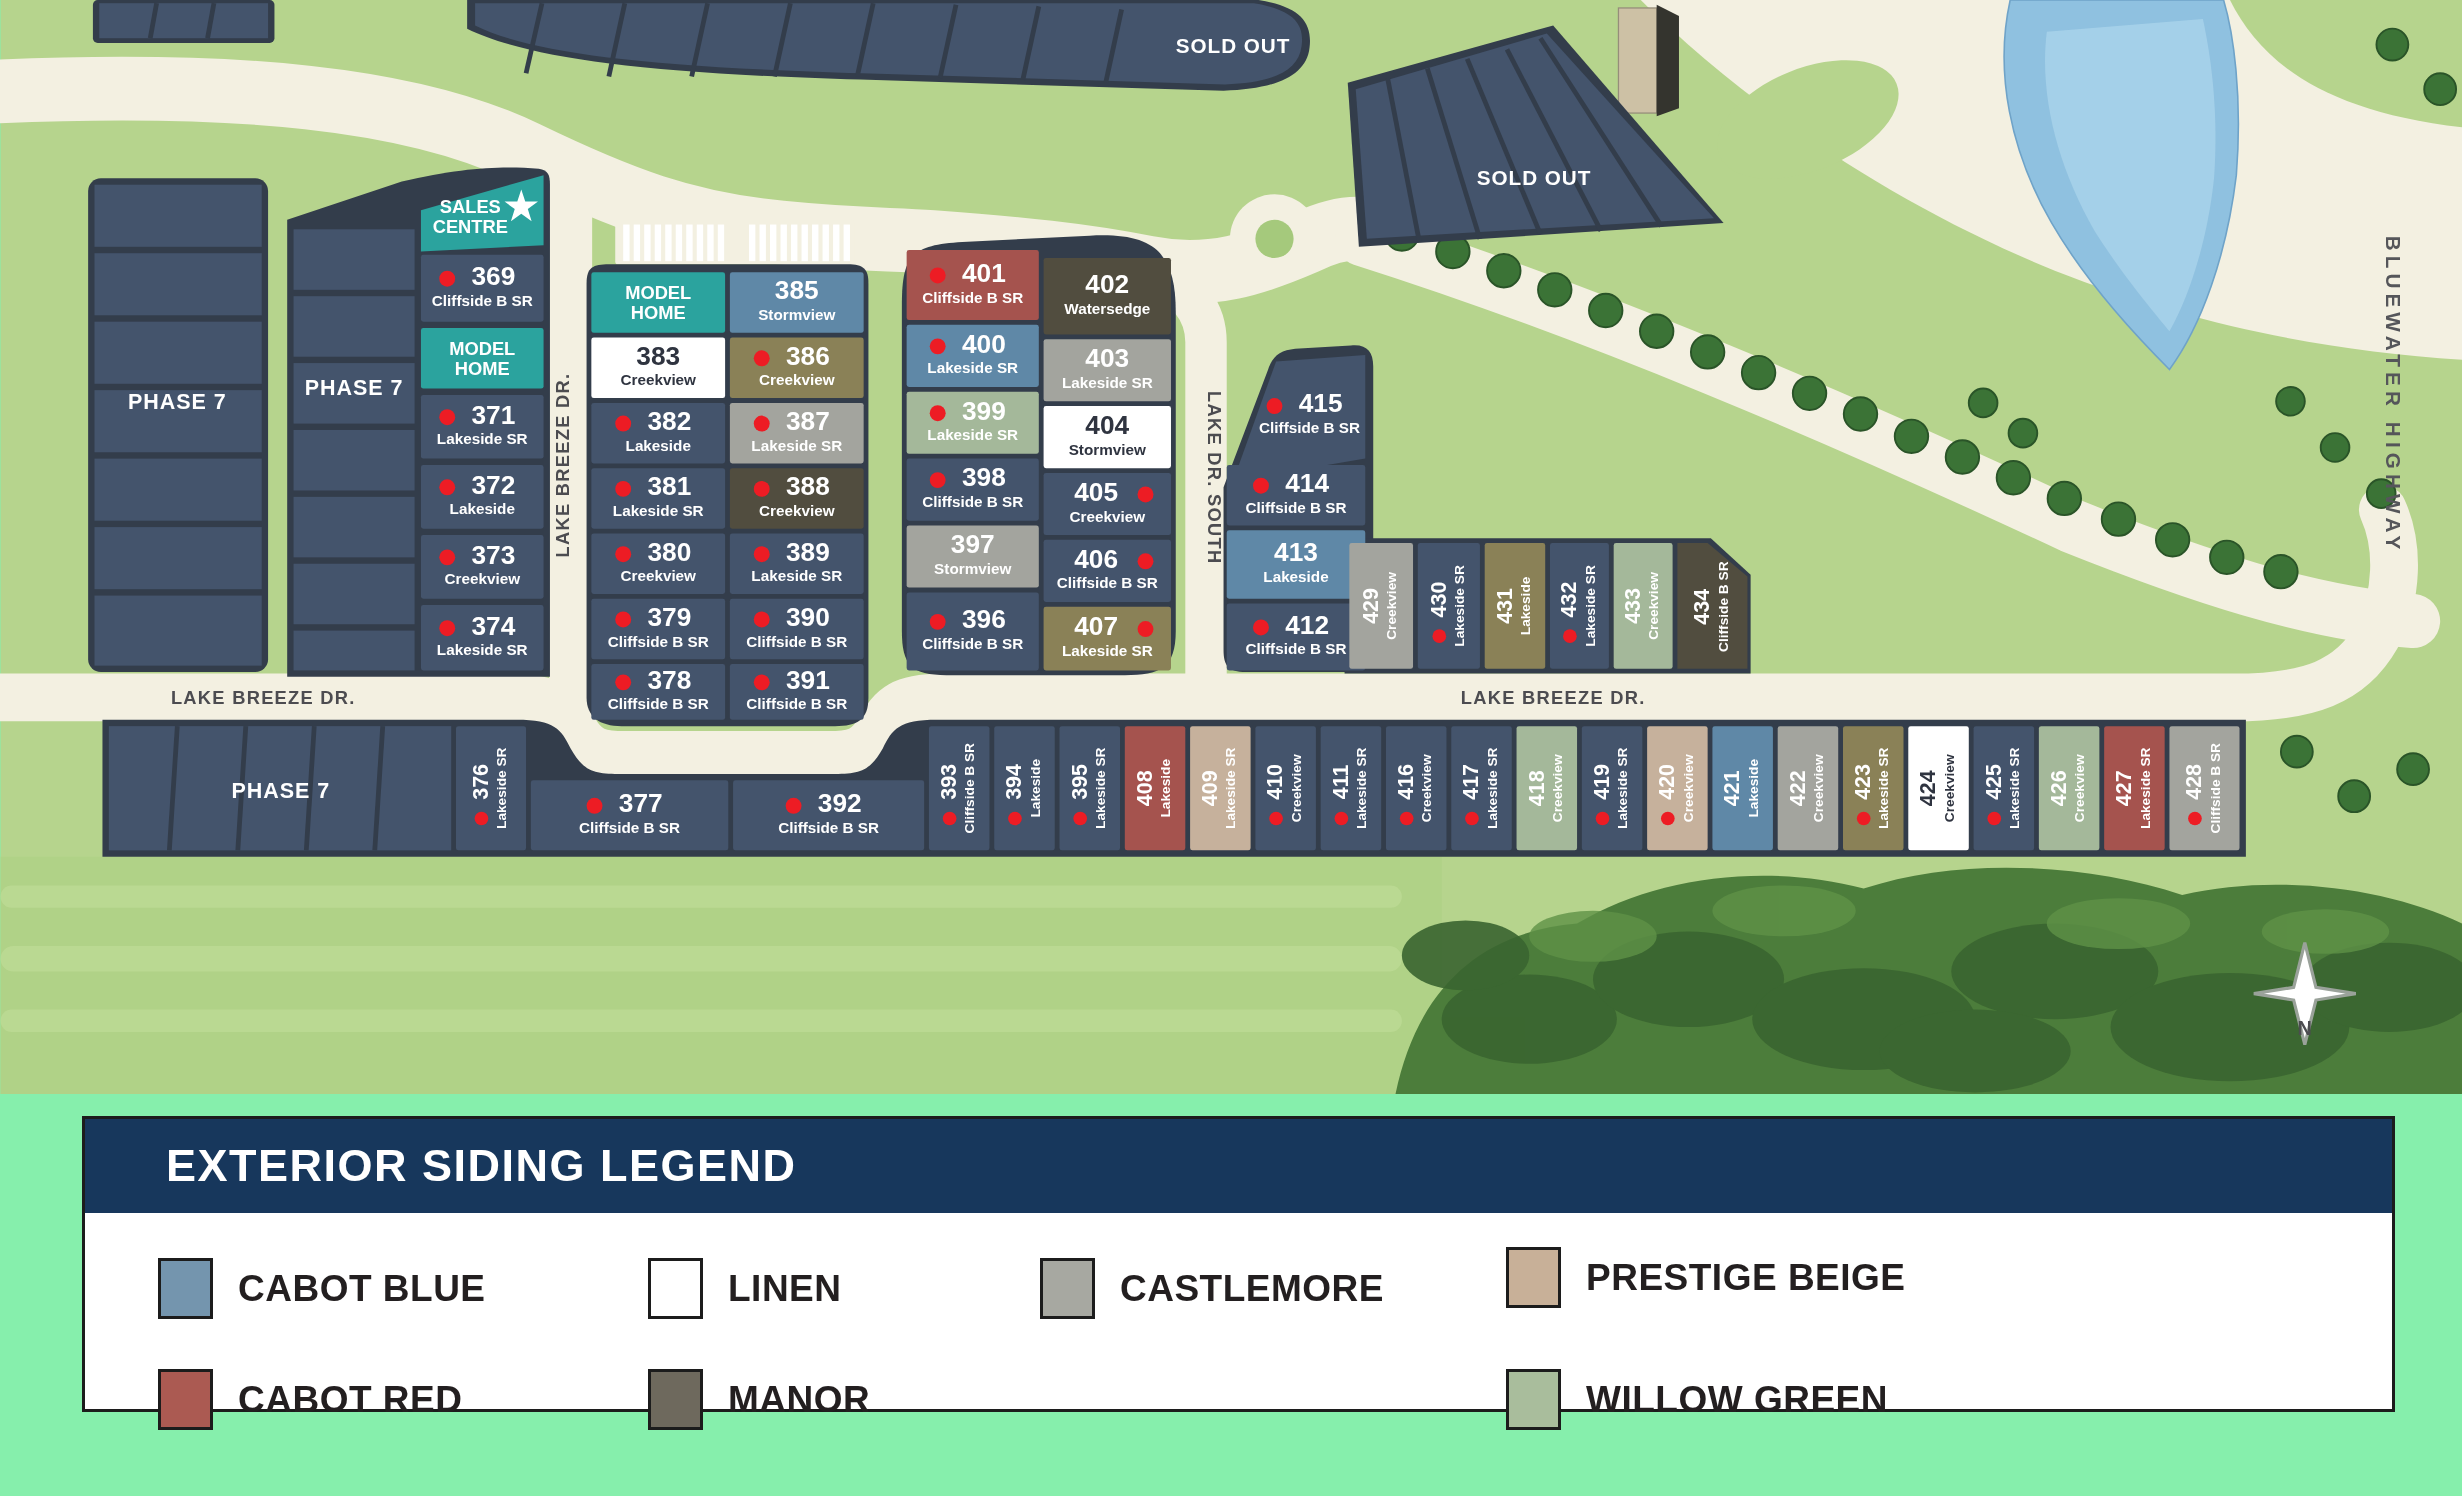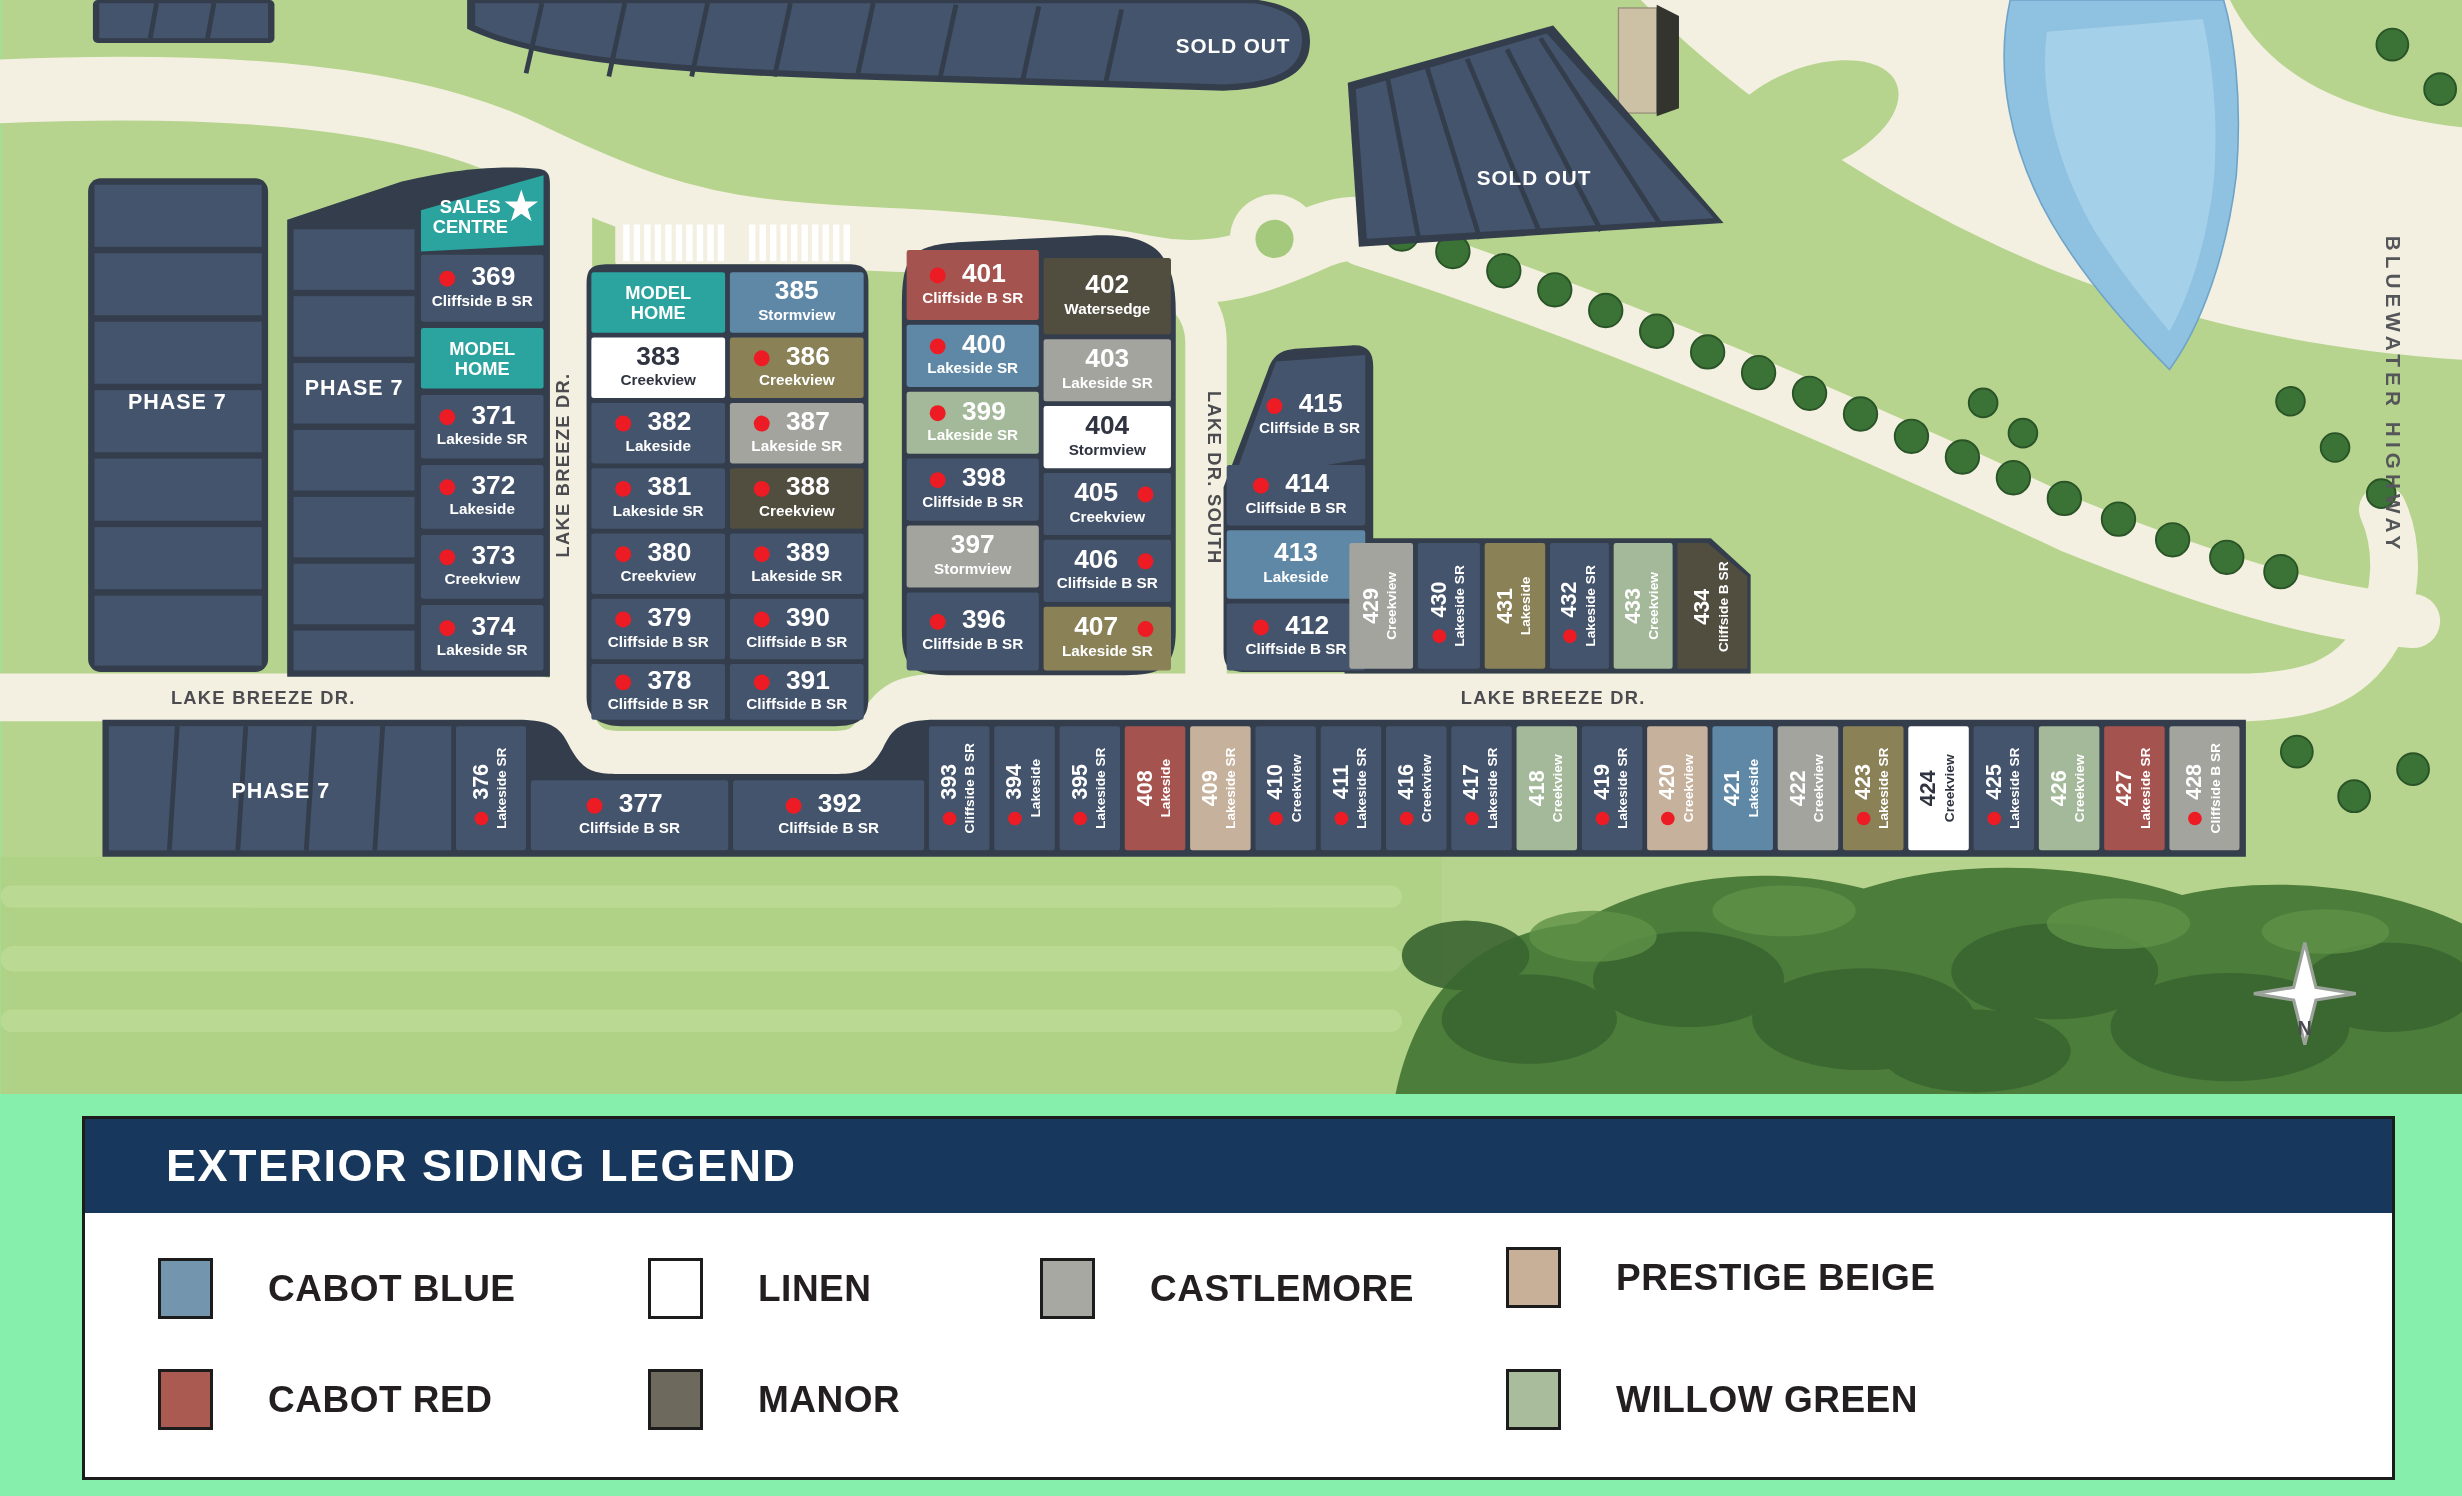--- a/index.html
+++ b/index.html
@@ -4,24 +4,24 @@
 <style>
   html,body{margin:0;padding:0;background:#fff;}
   .page{position:relative;width:2463px;height:1496px;overflow:hidden;background:#86efac;font-family:"Liberation Sans",sans-serif;}
   #map{position:absolute;left:0;top:0;display:block;}
   svg text{font-family:"Liberation Sans",sans-serif;font-weight:bold;}
   .street{font-size:11.5px;fill:#4c4c50;letter-spacing:.8px;}
   .hwy{font-size:13px;fill:#55565a;letter-spacing:3.2px;}
   .phase{font-size:13.5px;fill:#ffffff;letter-spacing:.6px;}
   .soldout{font-size:13px;fill:#ffffff;letter-spacing:.6px;}
   .northn{font-size:12.5px;fill:#4c4c50;}
-  #legend{position:absolute;left:82px;top:1116px;width:2313px;height:364px;border:3px solid #1c1c1c;background:#fff;box-sizing:border-box;}
+  #legend{position:absolute;left:82px;top:1116px;width:2313px;height:296px;border:3px solid #1c1c1c;background:#fff;box-sizing:border-box;}
   #legend-header{height:94px;background:#17375c;display:flex;align-items:center;padding-left:81px;color:#fff;font-size:45px;font-weight:bold;letter-spacing:1.5px;}
   #legend-body{position:relative;height:265px;}
-  .li{position:absolute;display:flex;align-items:center;gap:55px;height:65px;font-size:37px;font-weight:bold;color:#231f20;letter-spacing:0.5px;white-space:nowrap;}
+  .li{position:absolute;display:flex;align-items:center;gap:25px;height:65px;font-size:37px;font-weight:bold;color:#231f20;letter-spacing:0.5px;white-space:nowrap;}
   .sw{width:55px;height:61px;border:3.9px solid #1c1c1c;box-sizing:border-box;flex:0 0 auto;}
   .dot{width:43px;height:43px;border-radius:50%;flex:0 0 auto;}
   .starbox{flex:0 0 auto;display:flex;align-items:center;}
 </style>
 </head>
 <body>
 
 <div class="page">
 
 <svg id="map" viewBox="0 0 1546 687" width="2463" height="1094">

